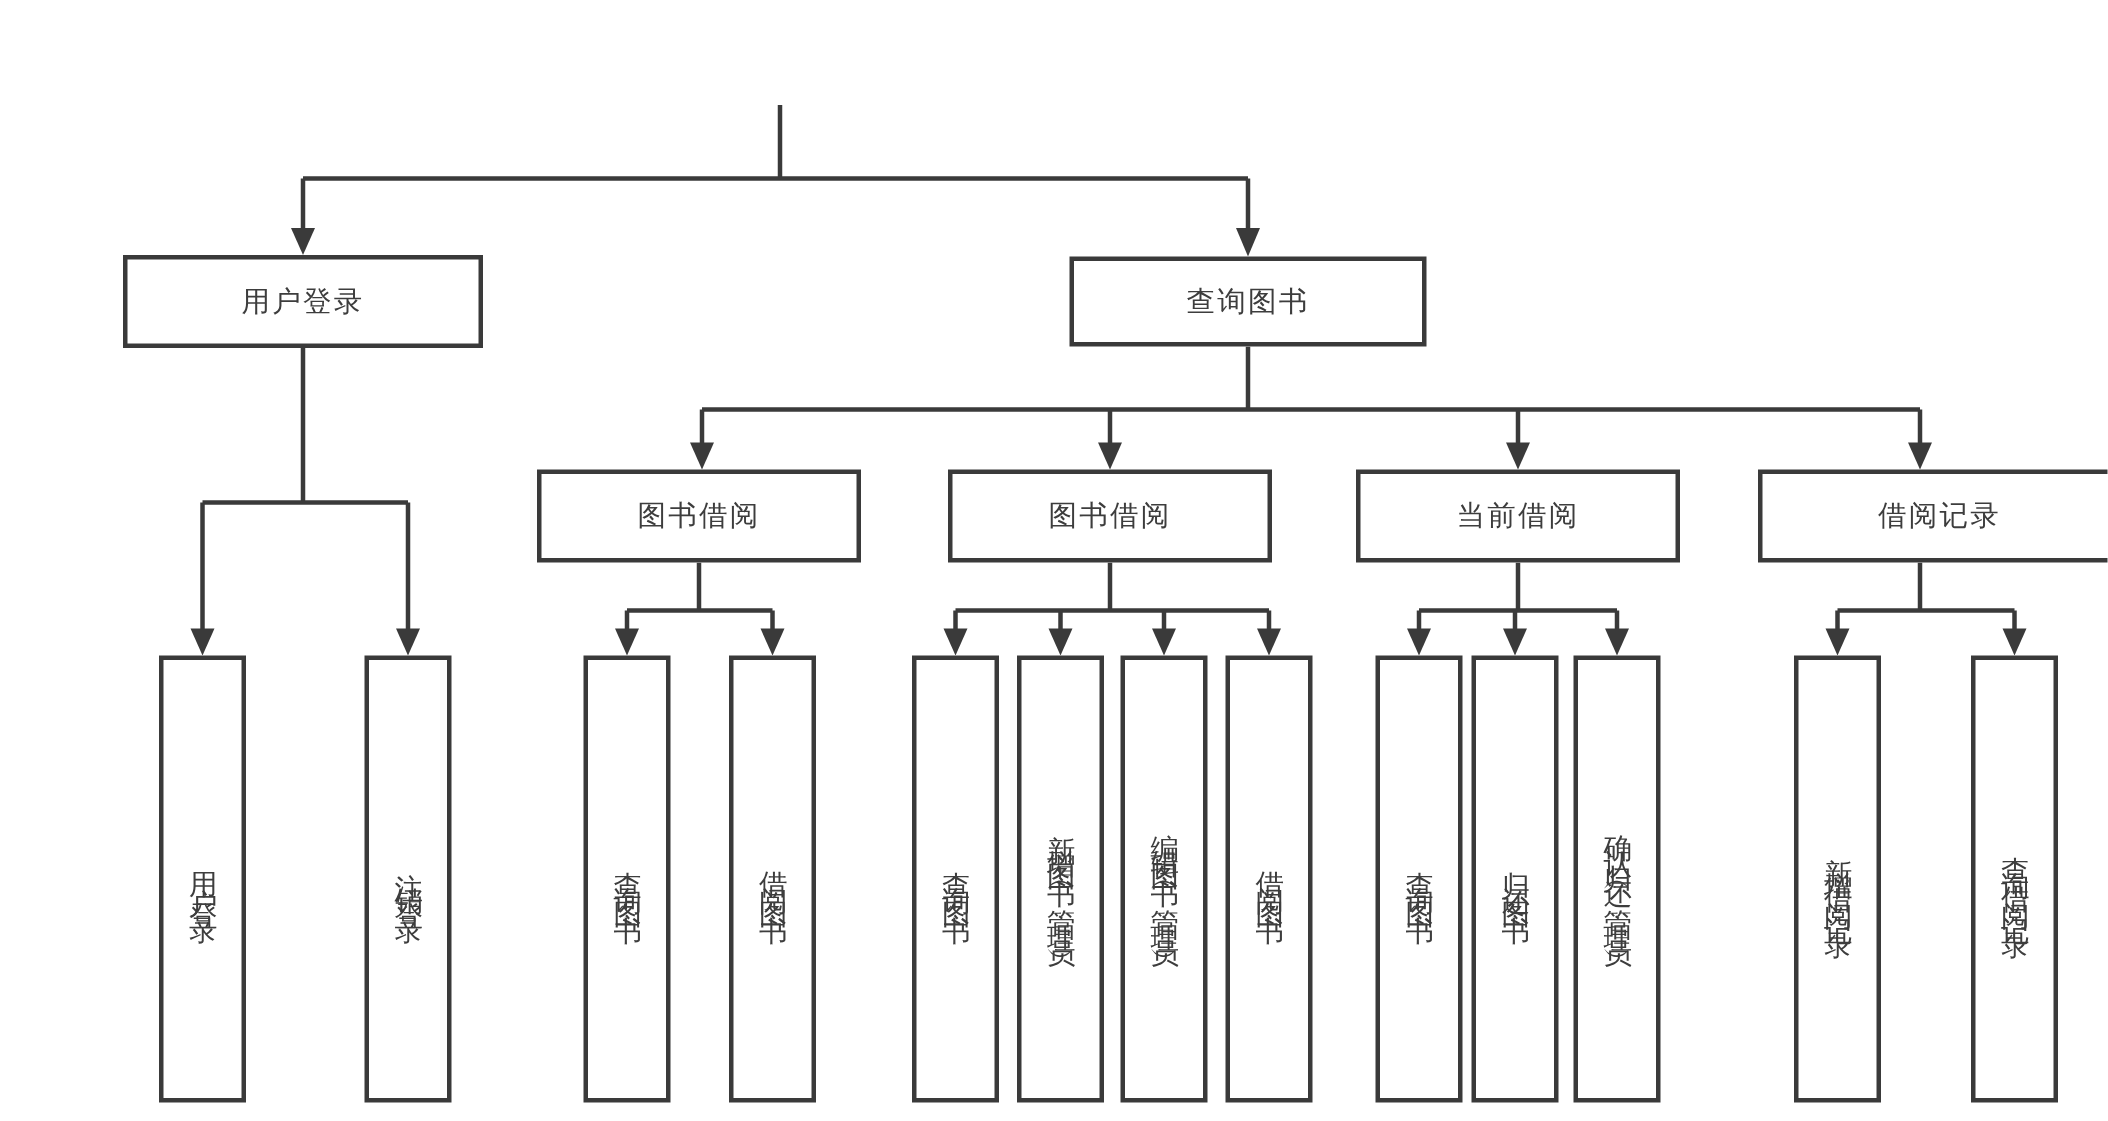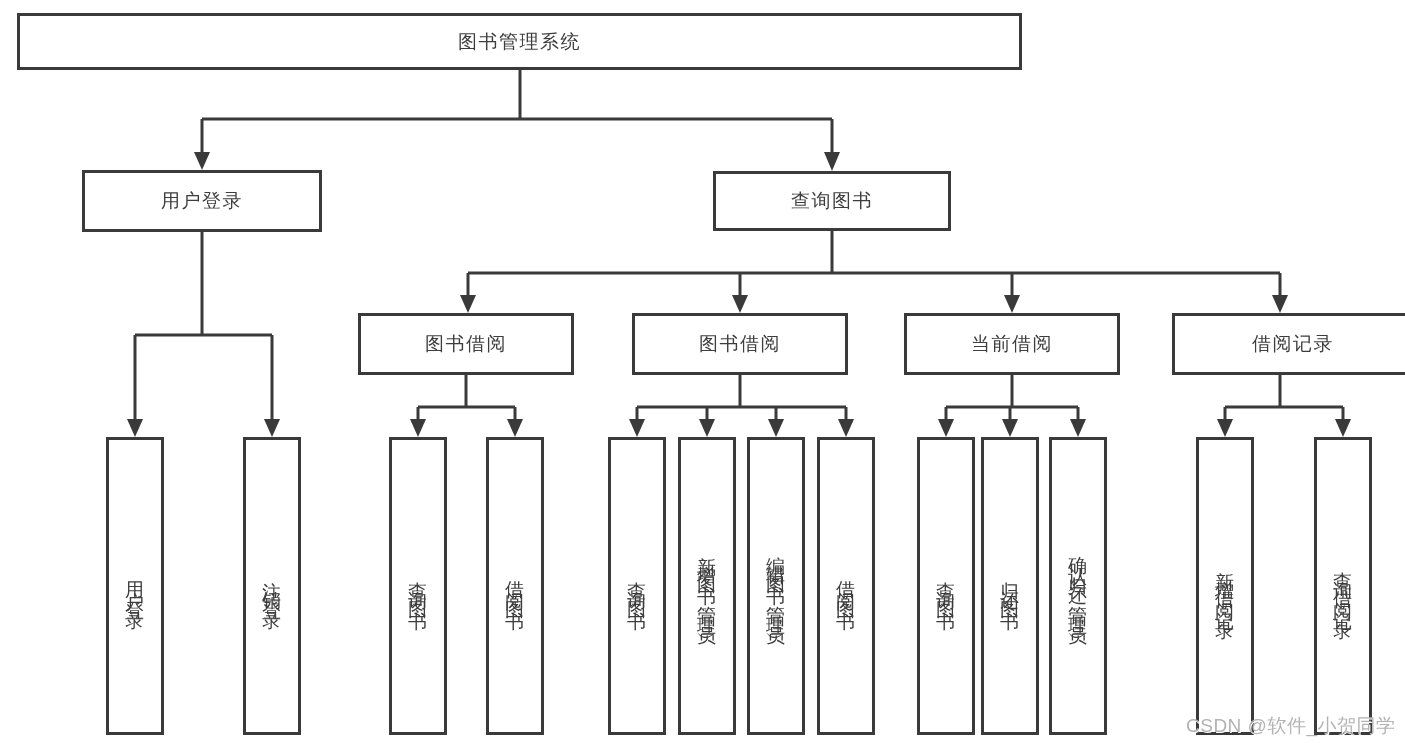--- a/index.html
+++ b/index.html
@@ -139,23 +139,20 @@
     <g>
       <line class="edge" x1="1280" y1="375" x2="1280" y2="407"></line>
       <line class="edge" x1="1225" y1="407" x2="1343" y2="407"></line>
       <line class="edge" x1="1225" y1="407" x2="1225" y2="421"></line>
       <polygon class="head" points="1217,419 1233,419 1225,437"></polygon>
       <line class="edge" x1="1343" y1="407" x2="1343" y2="421"></line>
       <polygon class="head" points="1335,419 1351,419 1343,437"></polygon>
     </g>
   </svg>
 
-  <div class="node" style="left:17px;top:13px;width:1005px;height:57px;">
-    <span>图书管理系统</span>
-  </div>
 
   <div class="node" style="left:82px;top:170px;width:240px;height:62px;">
     <span>用户登录</span>
   </div>
   <div class="node" style="left:713px;top:171px;width:238px;height:60px;">
     <span>查询图书</span>
   </div>
 
   <div class="node" style="left:358px;top:313px;width:216px;height:62px;">
     <span>图书借阅</span>
@@ -207,15 +204,14 @@
     <span>确认归还（管理员）</span>
   </div>
 
   <div class="node vert" style="left:1196px;top:437px;width:58px;height:298px;">
     <span>新增借阅记录</span>
   </div>
   <div class="node vert" style="left:1314px;top:437px;width:58px;height:298px;">
     <span>查询借阅记录</span>
   </div>
 
-  <div class="watermark">CSDN @软件_小贺同学</div>
 
 </div>
 
 </body></html>

